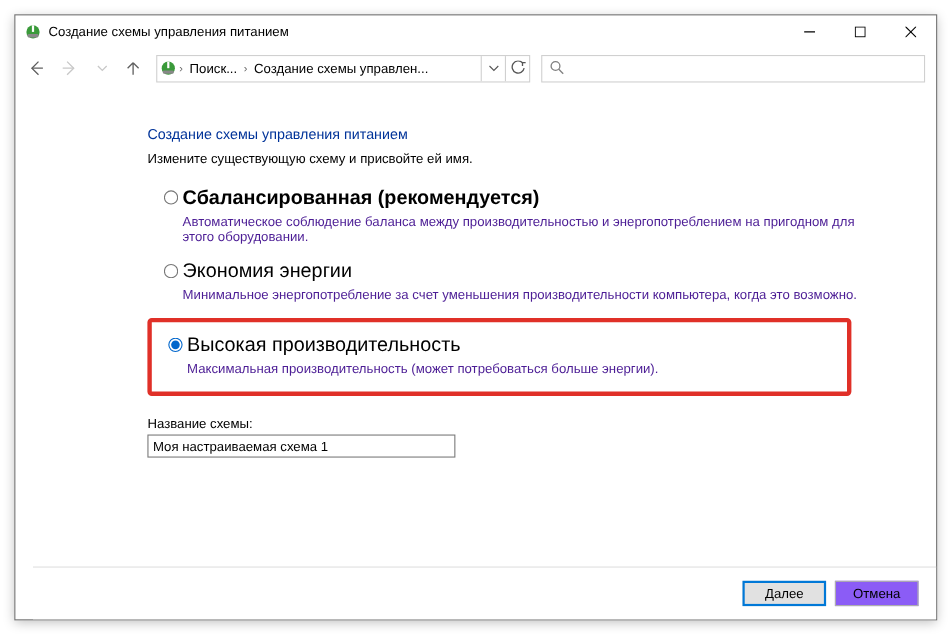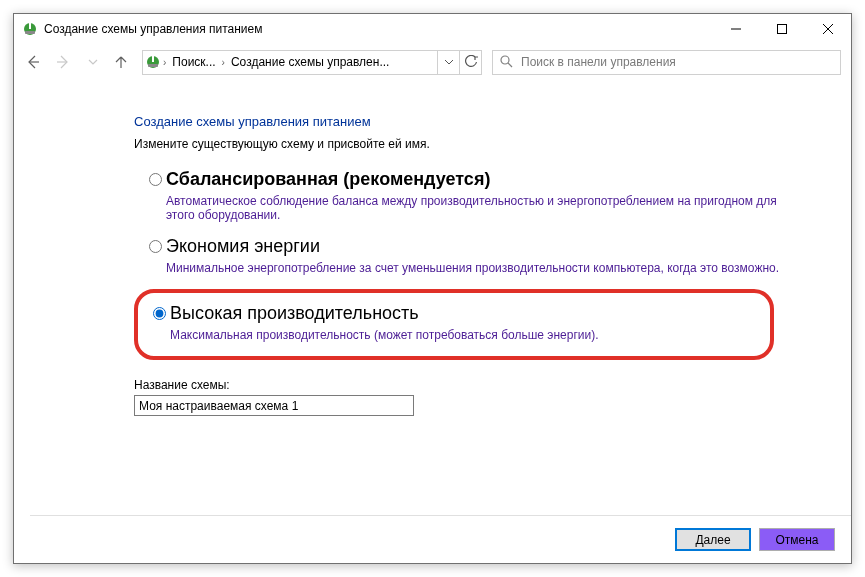--- a/index.html
+++ b/index.html
@@ -98,21 +98,21 @@
   .plan .plan-label {
     margin-left:22px; font-size:18px;
   }
   .plan .plan-label.bold { font-weight:600; }
   .plan .plan-desc {
     margin: 4px 0 0 22px;
     font-size:12px; color:#4c1d95; max-width:620px;
   }
   .highlight-box {
     border: 4px solid #e03028;
-    border-radius: 20px;
+    border-radius: 4px;
     padding: 10px 28px 14px 10px;
     margin: 4px 0 18px 0;
     width: 640px;
   }
   .highlight-box .plan { margin:0; }
   .field-label { font-size:12px; margin: 14px 0 3px 0;}
   .scheme-input {
     width: 280px; height:21px;
     border:1px solid #7a7a7a;
     padding: 1px 4px;
@@ -227,21 +227,20 @@
         </span>
       </div>
 
       <div class="searchbox">
         <span>
           <svg width="14" height="14" viewBox="0 0 14 14">
               <circle cx="6" cy="6" r="4" fill="none" stroke="#808080" stroke-width="1.2"></circle>
               <line x1="9" y1="9" x2="13" y2="13" stroke="#808080" stroke-width="1.2"></line>
             </svg>
         </span>
-        <input type="text" placeholder="Поиск в панели управления" style="">
       </div>
     </div>
 
     <div class="content">
       <h1 class="page-title">Создание схемы управления питанием</h1>
       <div class="subtitle">Измените существующую схему и присвойте ей имя.</div>
 
       <div class="plan">
         <input type="radio" name="plan" style="">
         <div class="plan-label bold">Сбалансированная (рекомендуется)</div>

